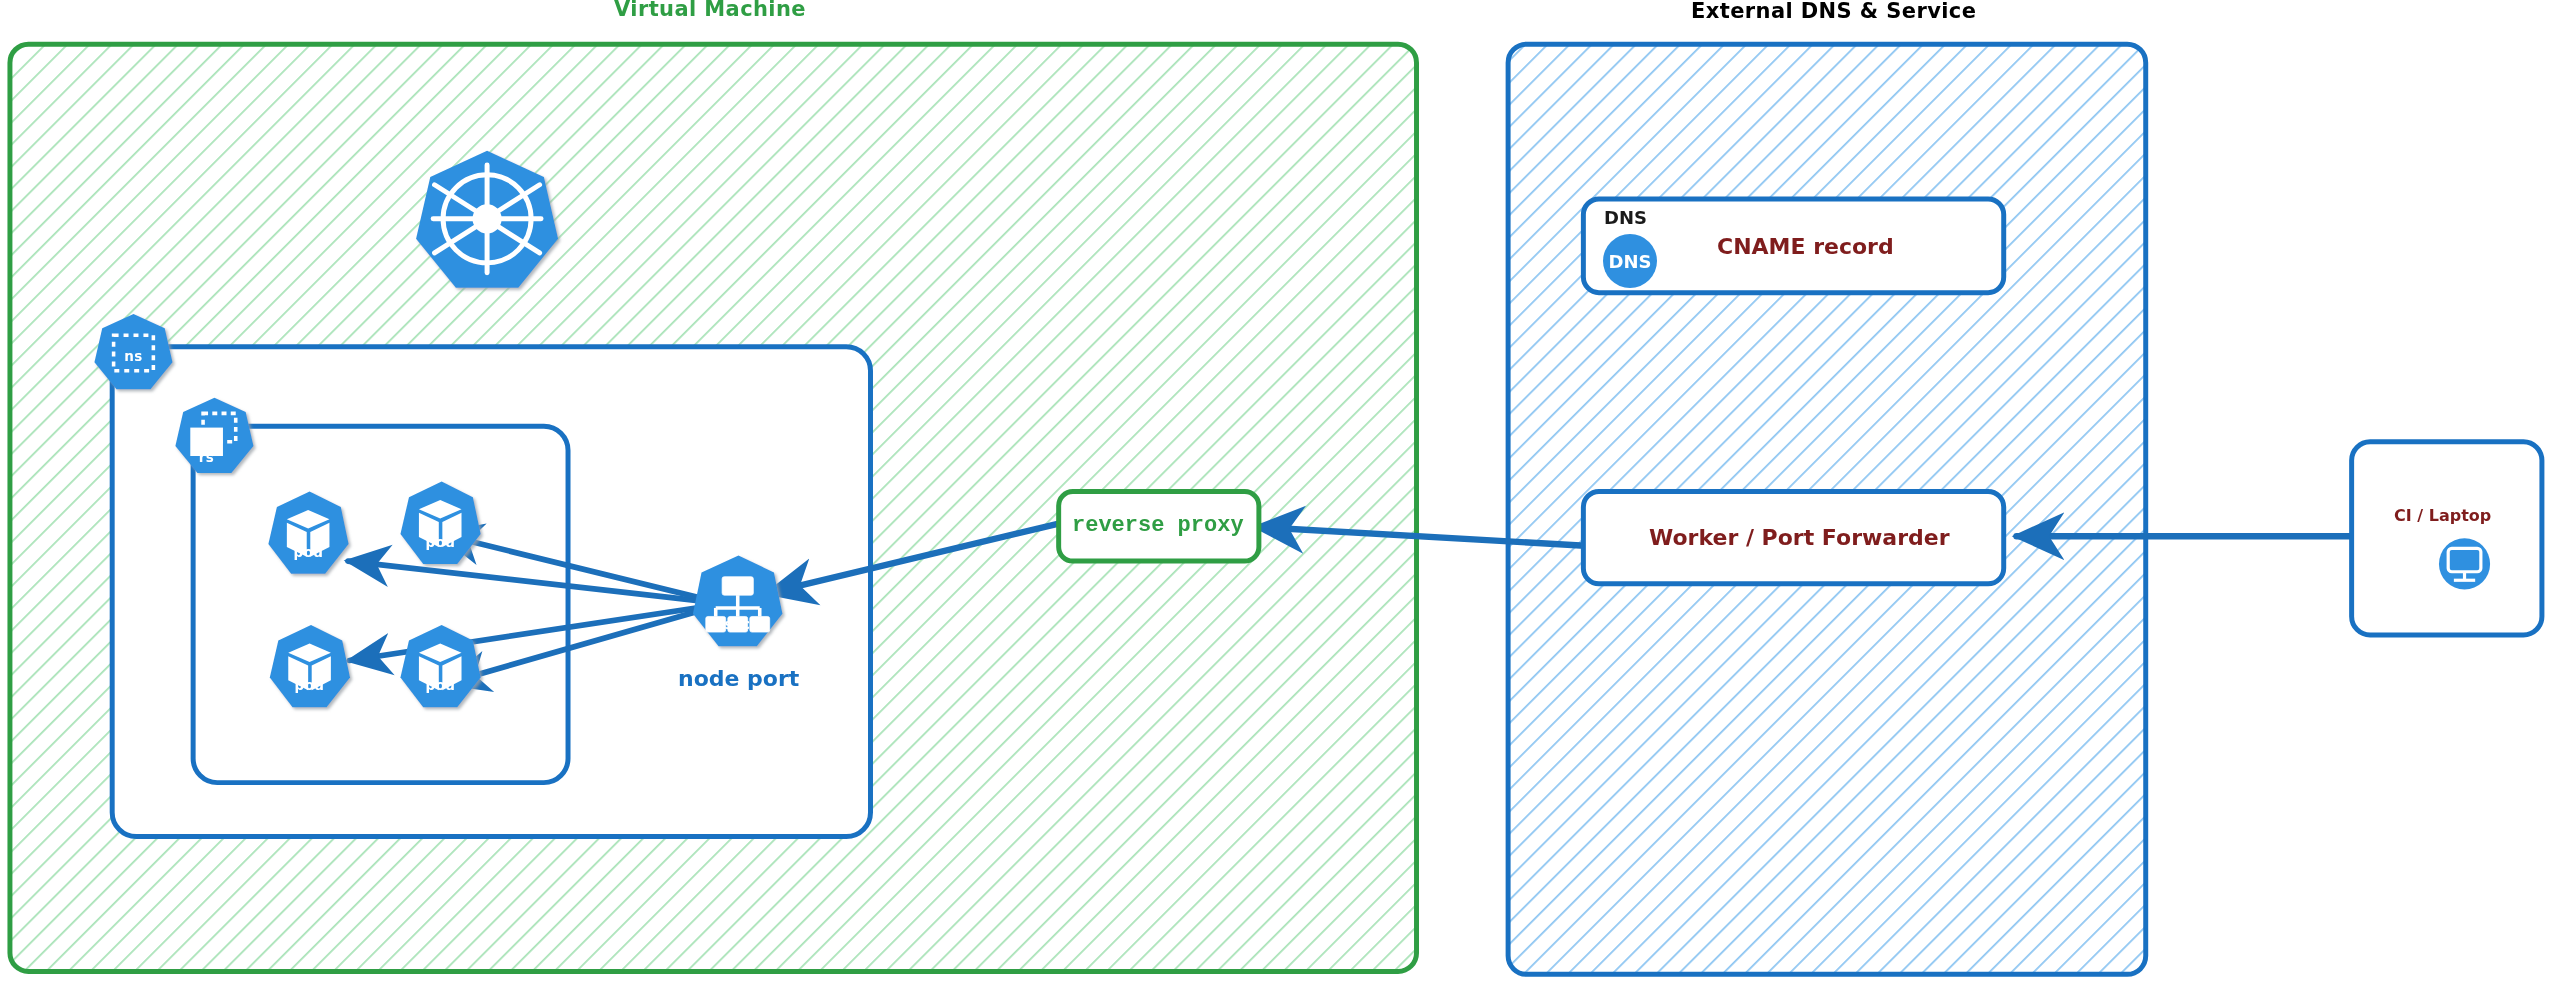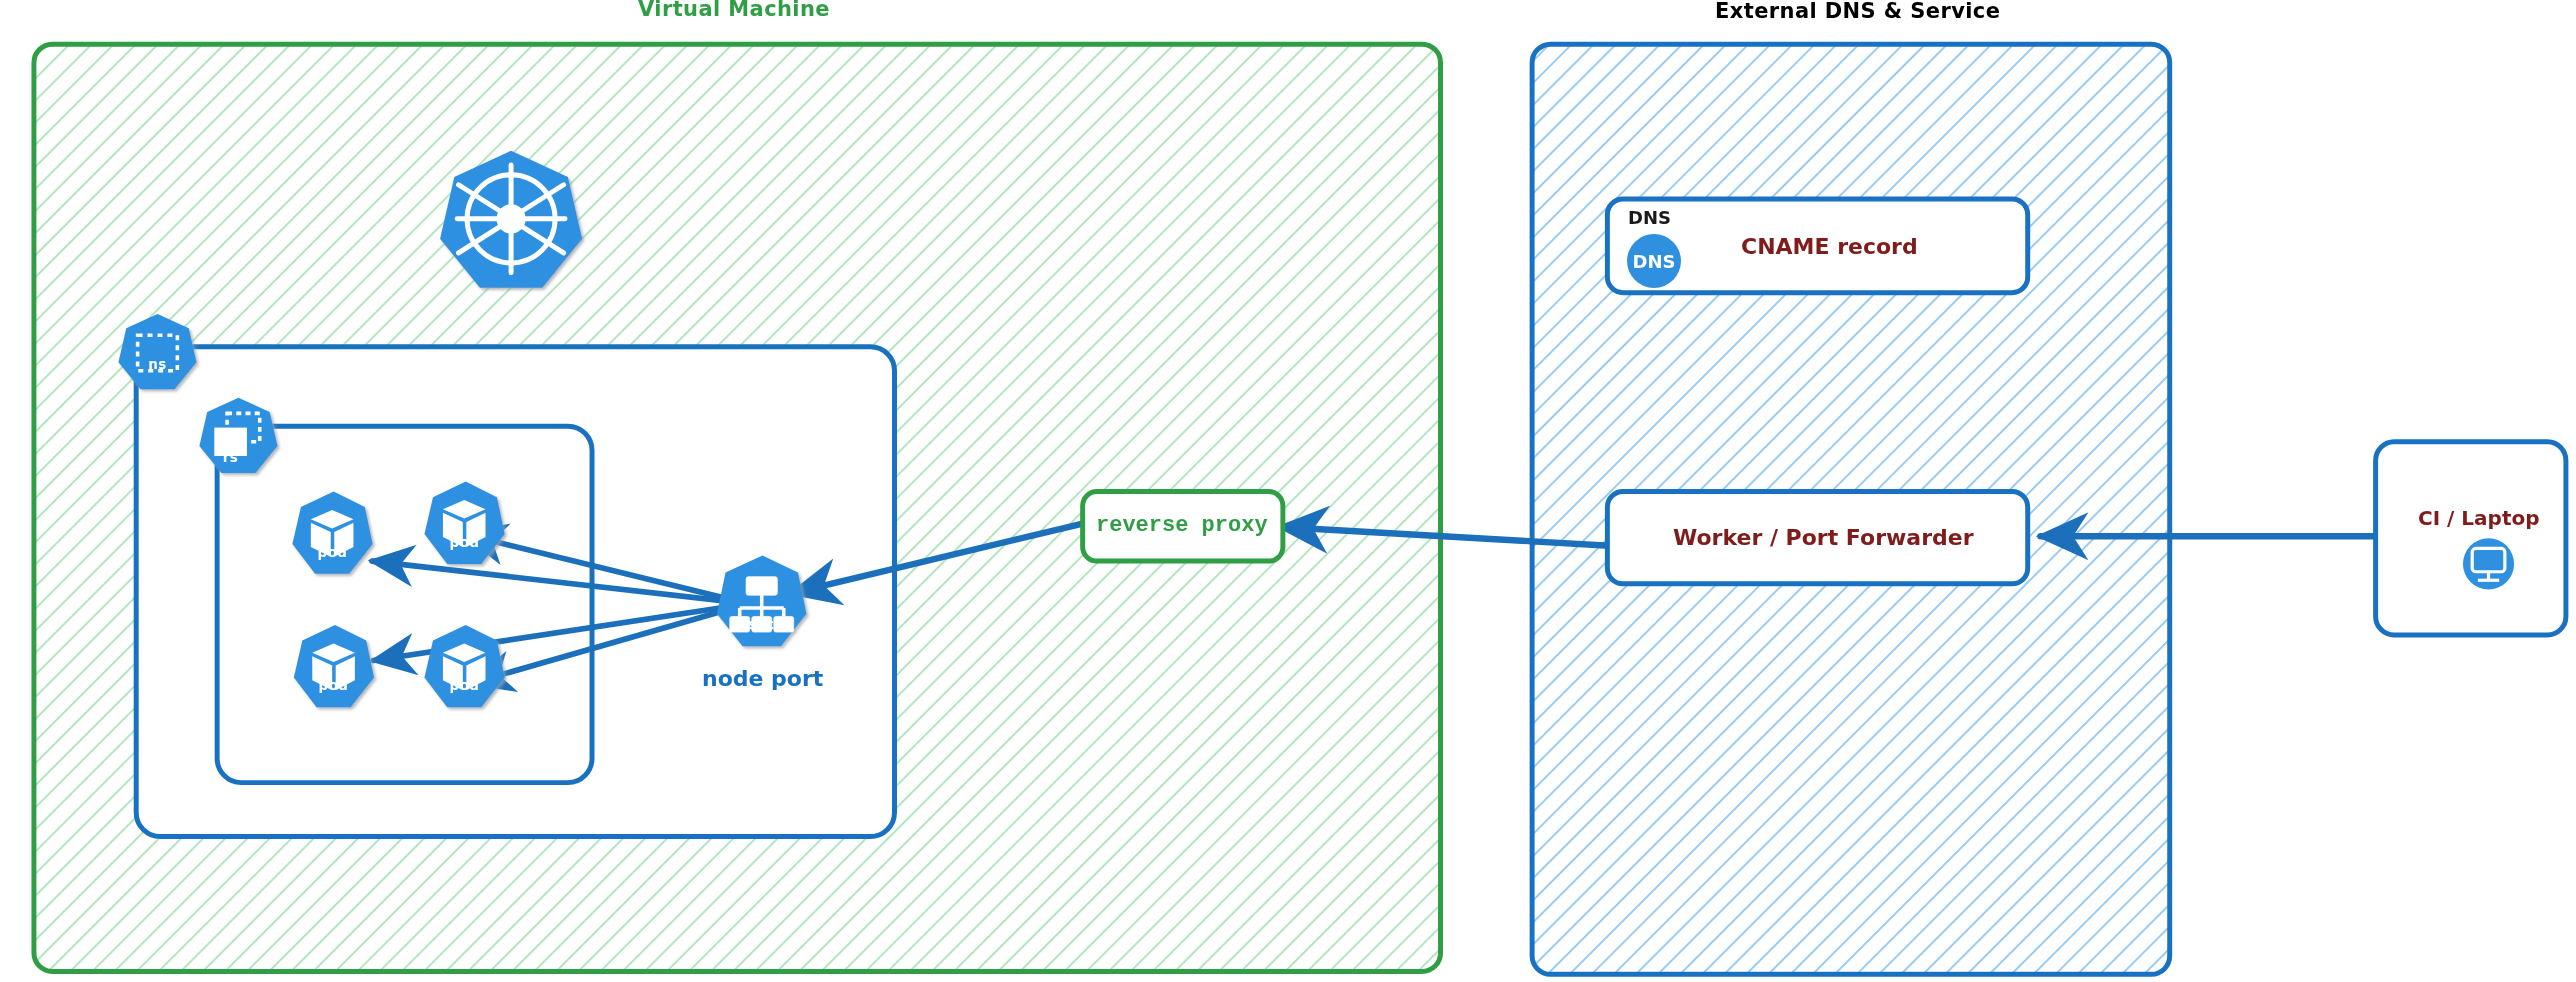--- a/index.html
+++ b/index.html
@@ -1,18 +1,18 @@
 <!DOCTYPE html>
 <html style="font-size:11.4px"><head>
 <meta charset="utf-8">
 <style>
   html,body{margin:0;padding:0;background:#ffffff;}
   body{width:2576px;height:983px;overflow:hidden;
        font-family:"DejaVu Sans",sans-serif;}
-  #stage{position:relative;width:2286px;height:983px;margin-left:24px;}
+  #stage{position:relative;width:2286px;height:983px;}
   svg.layer{position:absolute;left:0;top:0;width:2576px;height:983px;}
   .grp-title{position:absolute;font-family:"DejaVu Sans",sans-serif;
              font-weight:600;font-size:21px;letter-spacing:0.4px;white-space:nowrap;}
   .vm-title{color:#2f9e44;}
   .ext-title{color:#000000;}
   .card-label{position:absolute;white-space:nowrap;font-family:"DejaVu Sans",sans-serif;}
   .blue-text{color:#7f1d1d;font-size:22px;font-weight:600;}
   .green-text{color:#2f9e44;font-size:22px;font-weight:600;font-family:Liberation Mono, monospace;}
   .black-text{color:#1a1a1a;font-size:18px;font-weight:700;}
   .k8s-cap{position:absolute;color:#ffffff;font-size:13.5px;font-weight:700;
@@ -164,37 +164,37 @@
         <rect x="3448" y="772" width="46" height="33" rx="5"></rect>
         <line x1="3471" y1="805" x2="3471" y2="816"></line>
         <line x1="3456" y1="817" x2="3486" y2="817"></line>
       </g>
     </g>
   </svg>
 
   <div class="grp-title vm-title" style="left:614px;top:-2.8px;">Virtual Machine</div>
   <div class="grp-title ext-title" style="left:1691px;top:-1.4px;">External DNS &amp; Service</div>
 
-  <div class="k8s-cap" style="left:91px;top:356px;width:85px;text-align:center;">ns</div>
+  <div class="k8s-cap" style="left:91px;top:348px;width:85px;text-align:center;">ns</div>
   <div class="k8s-cap" style="left:164px;top:449px;width:85px;">rs</div>
 
   <div class="k8s-cap" style="left:266px;top:544px;width:85px;">pod</div>
   <div class="k8s-cap" style="left:398px;top:534px;width:85px;">pod</div>
   <div class="k8s-cap" style="left:267px;top:677px;width:85px;">pod</div>
   <div class="k8s-cap" style="left:398px;top:677px;width:85px;">pod</div>
   <div class="k8s-cap" style="left:695px;top:616px;width:85px;text-align:center;">svc</div>
 
   <div class="node-caption" style="left:678px;top:666px;text-align:center;">node port</div>
 
   <div class="card-label green-text" style="left:1072px;top:513px;">reverse proxy</div>
 
   <div class="card-label black-text" style="left:1604px;top:207px;">DNS</div>
   <div class="dns-badge" style="left:1603px;top:234px;width:54px;height:54px;">
     <span>DNS</span>
   </div>
   <div class="card-label blue-text" style="left:1717px;top:234px;">CNAME record</div>
 
   <div class="card-label blue-text" style="left:1649px;top:525px;">Worker / Port Forwarder</div>
 
-  <div class="card-label blue-text" style="left:2394px;top:506px;font-size:20px;">CI / Laptop</div>
+  <div class="card-label blue-text" style="left:2394px;top:506px;font-size:16px;">CI / Laptop</div>
 
 </div>
 
 
 </body></html>

